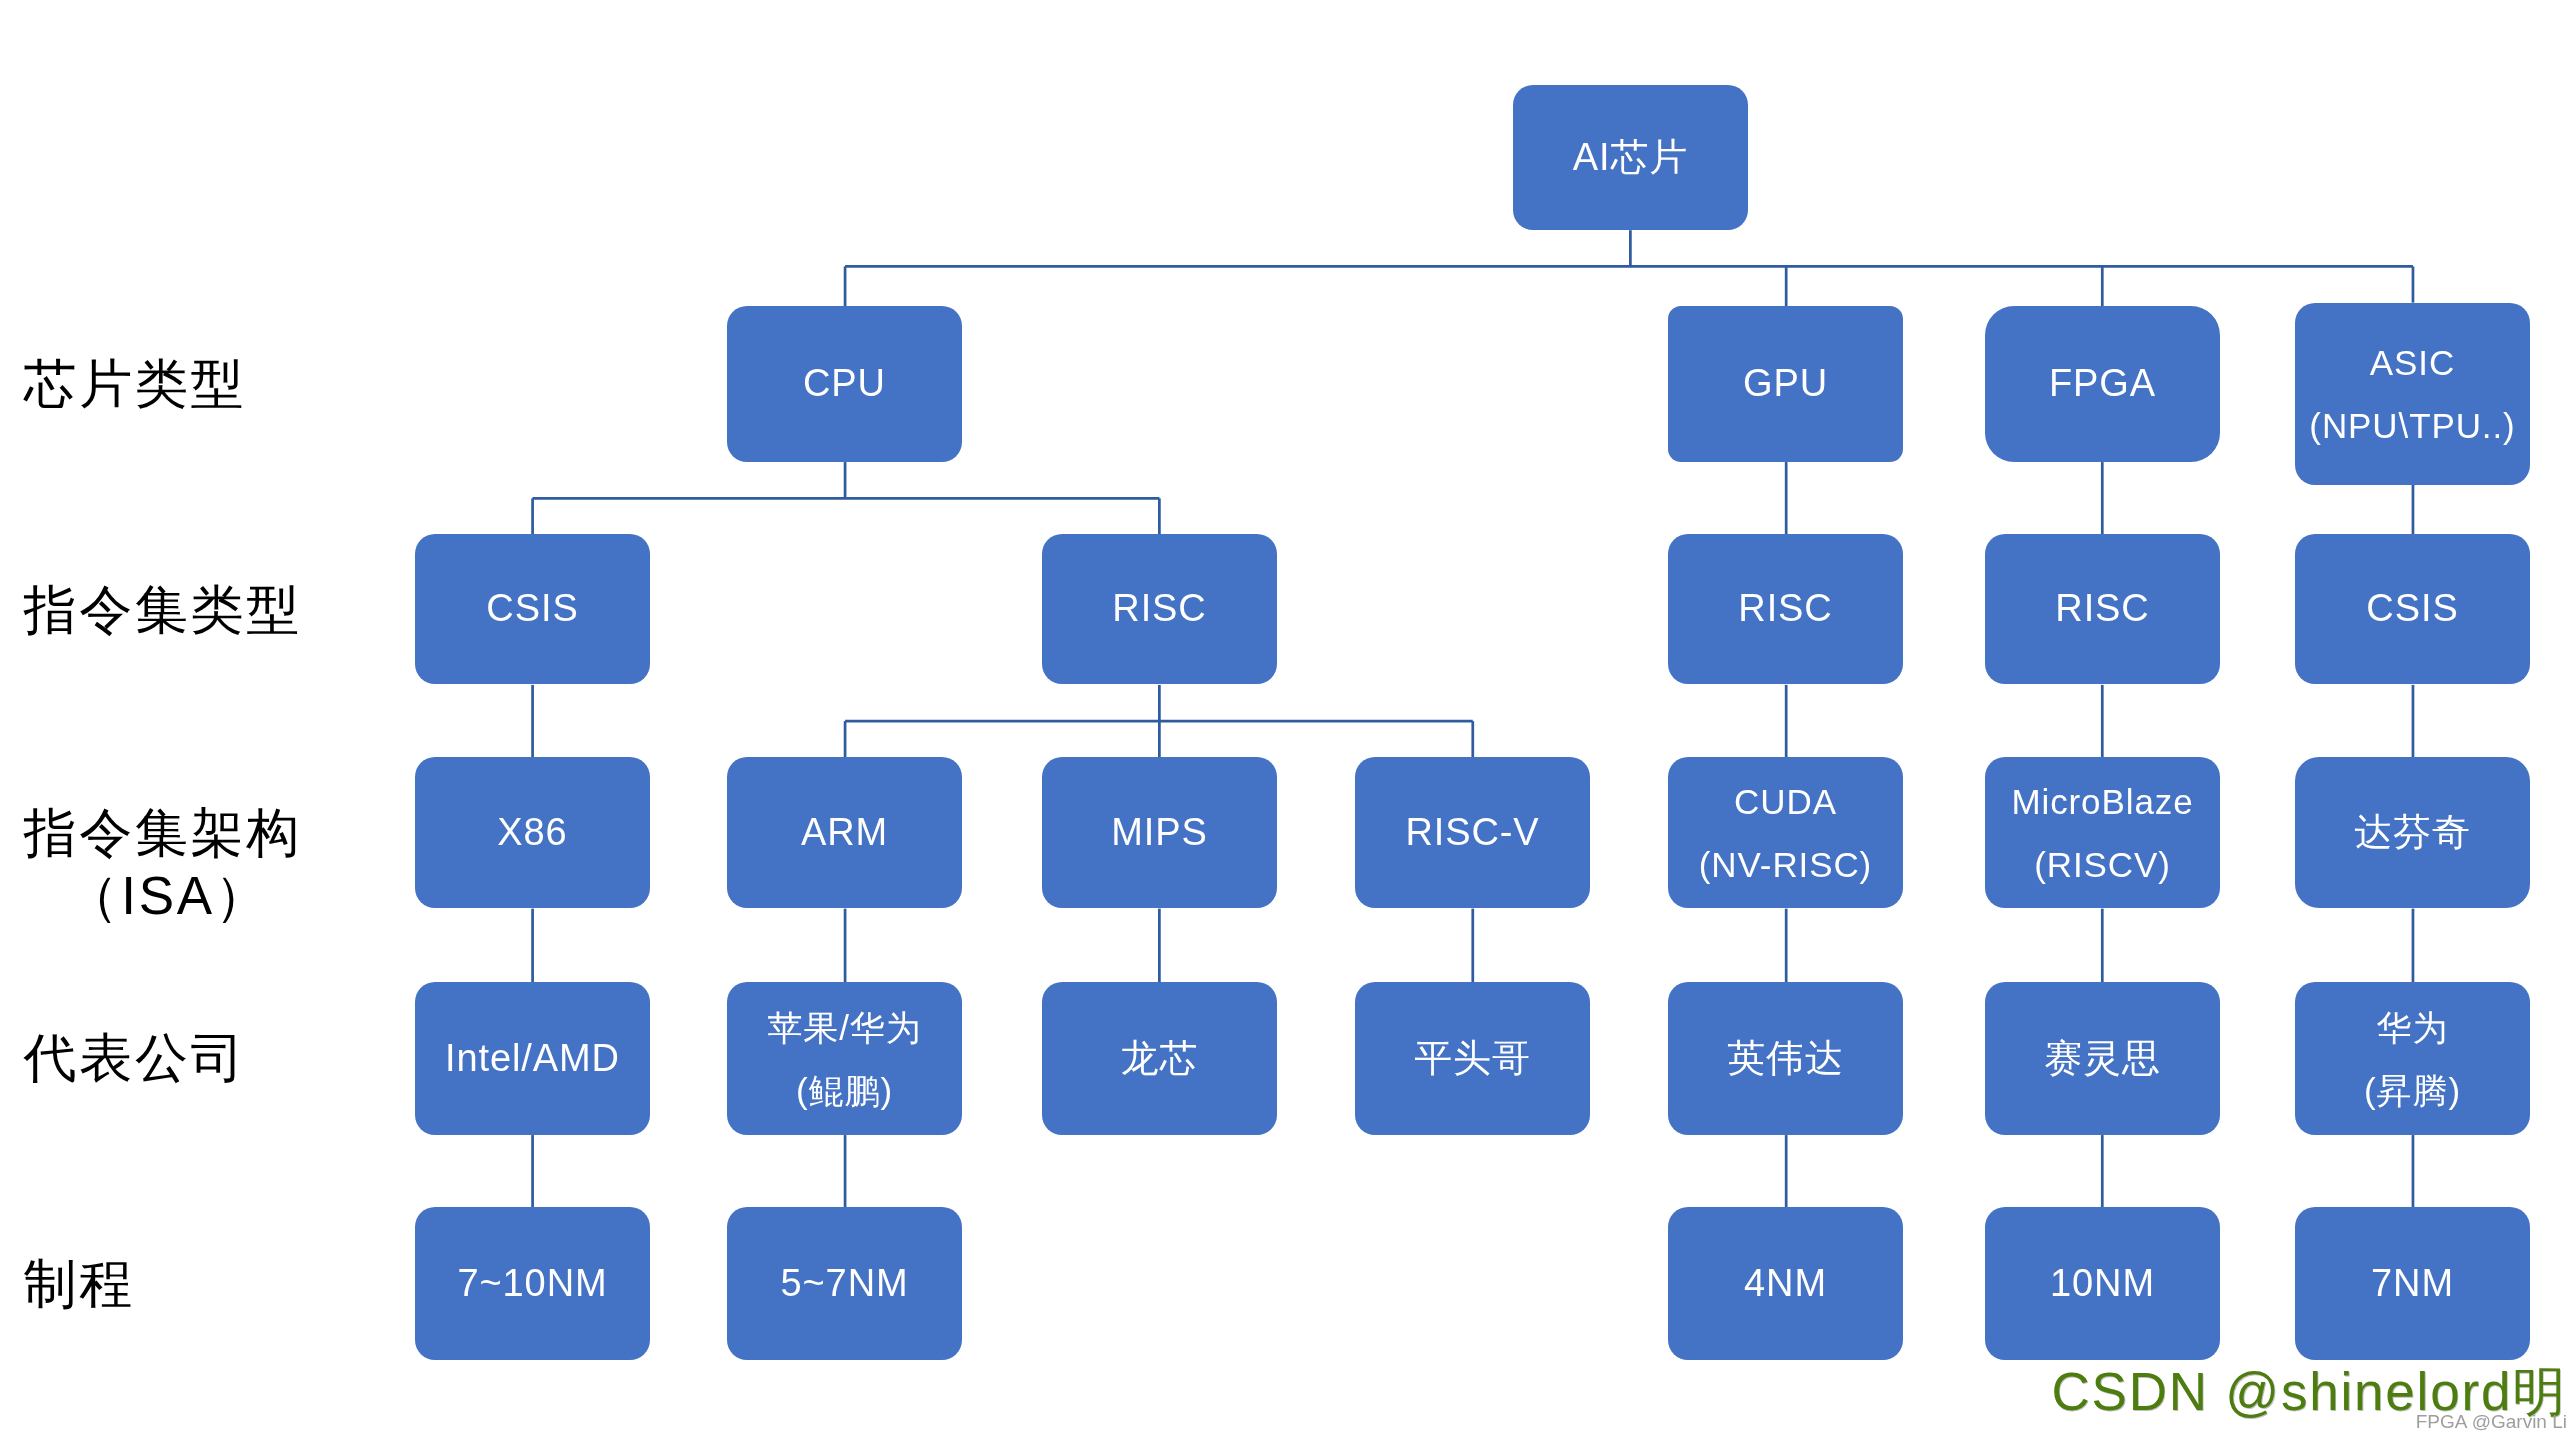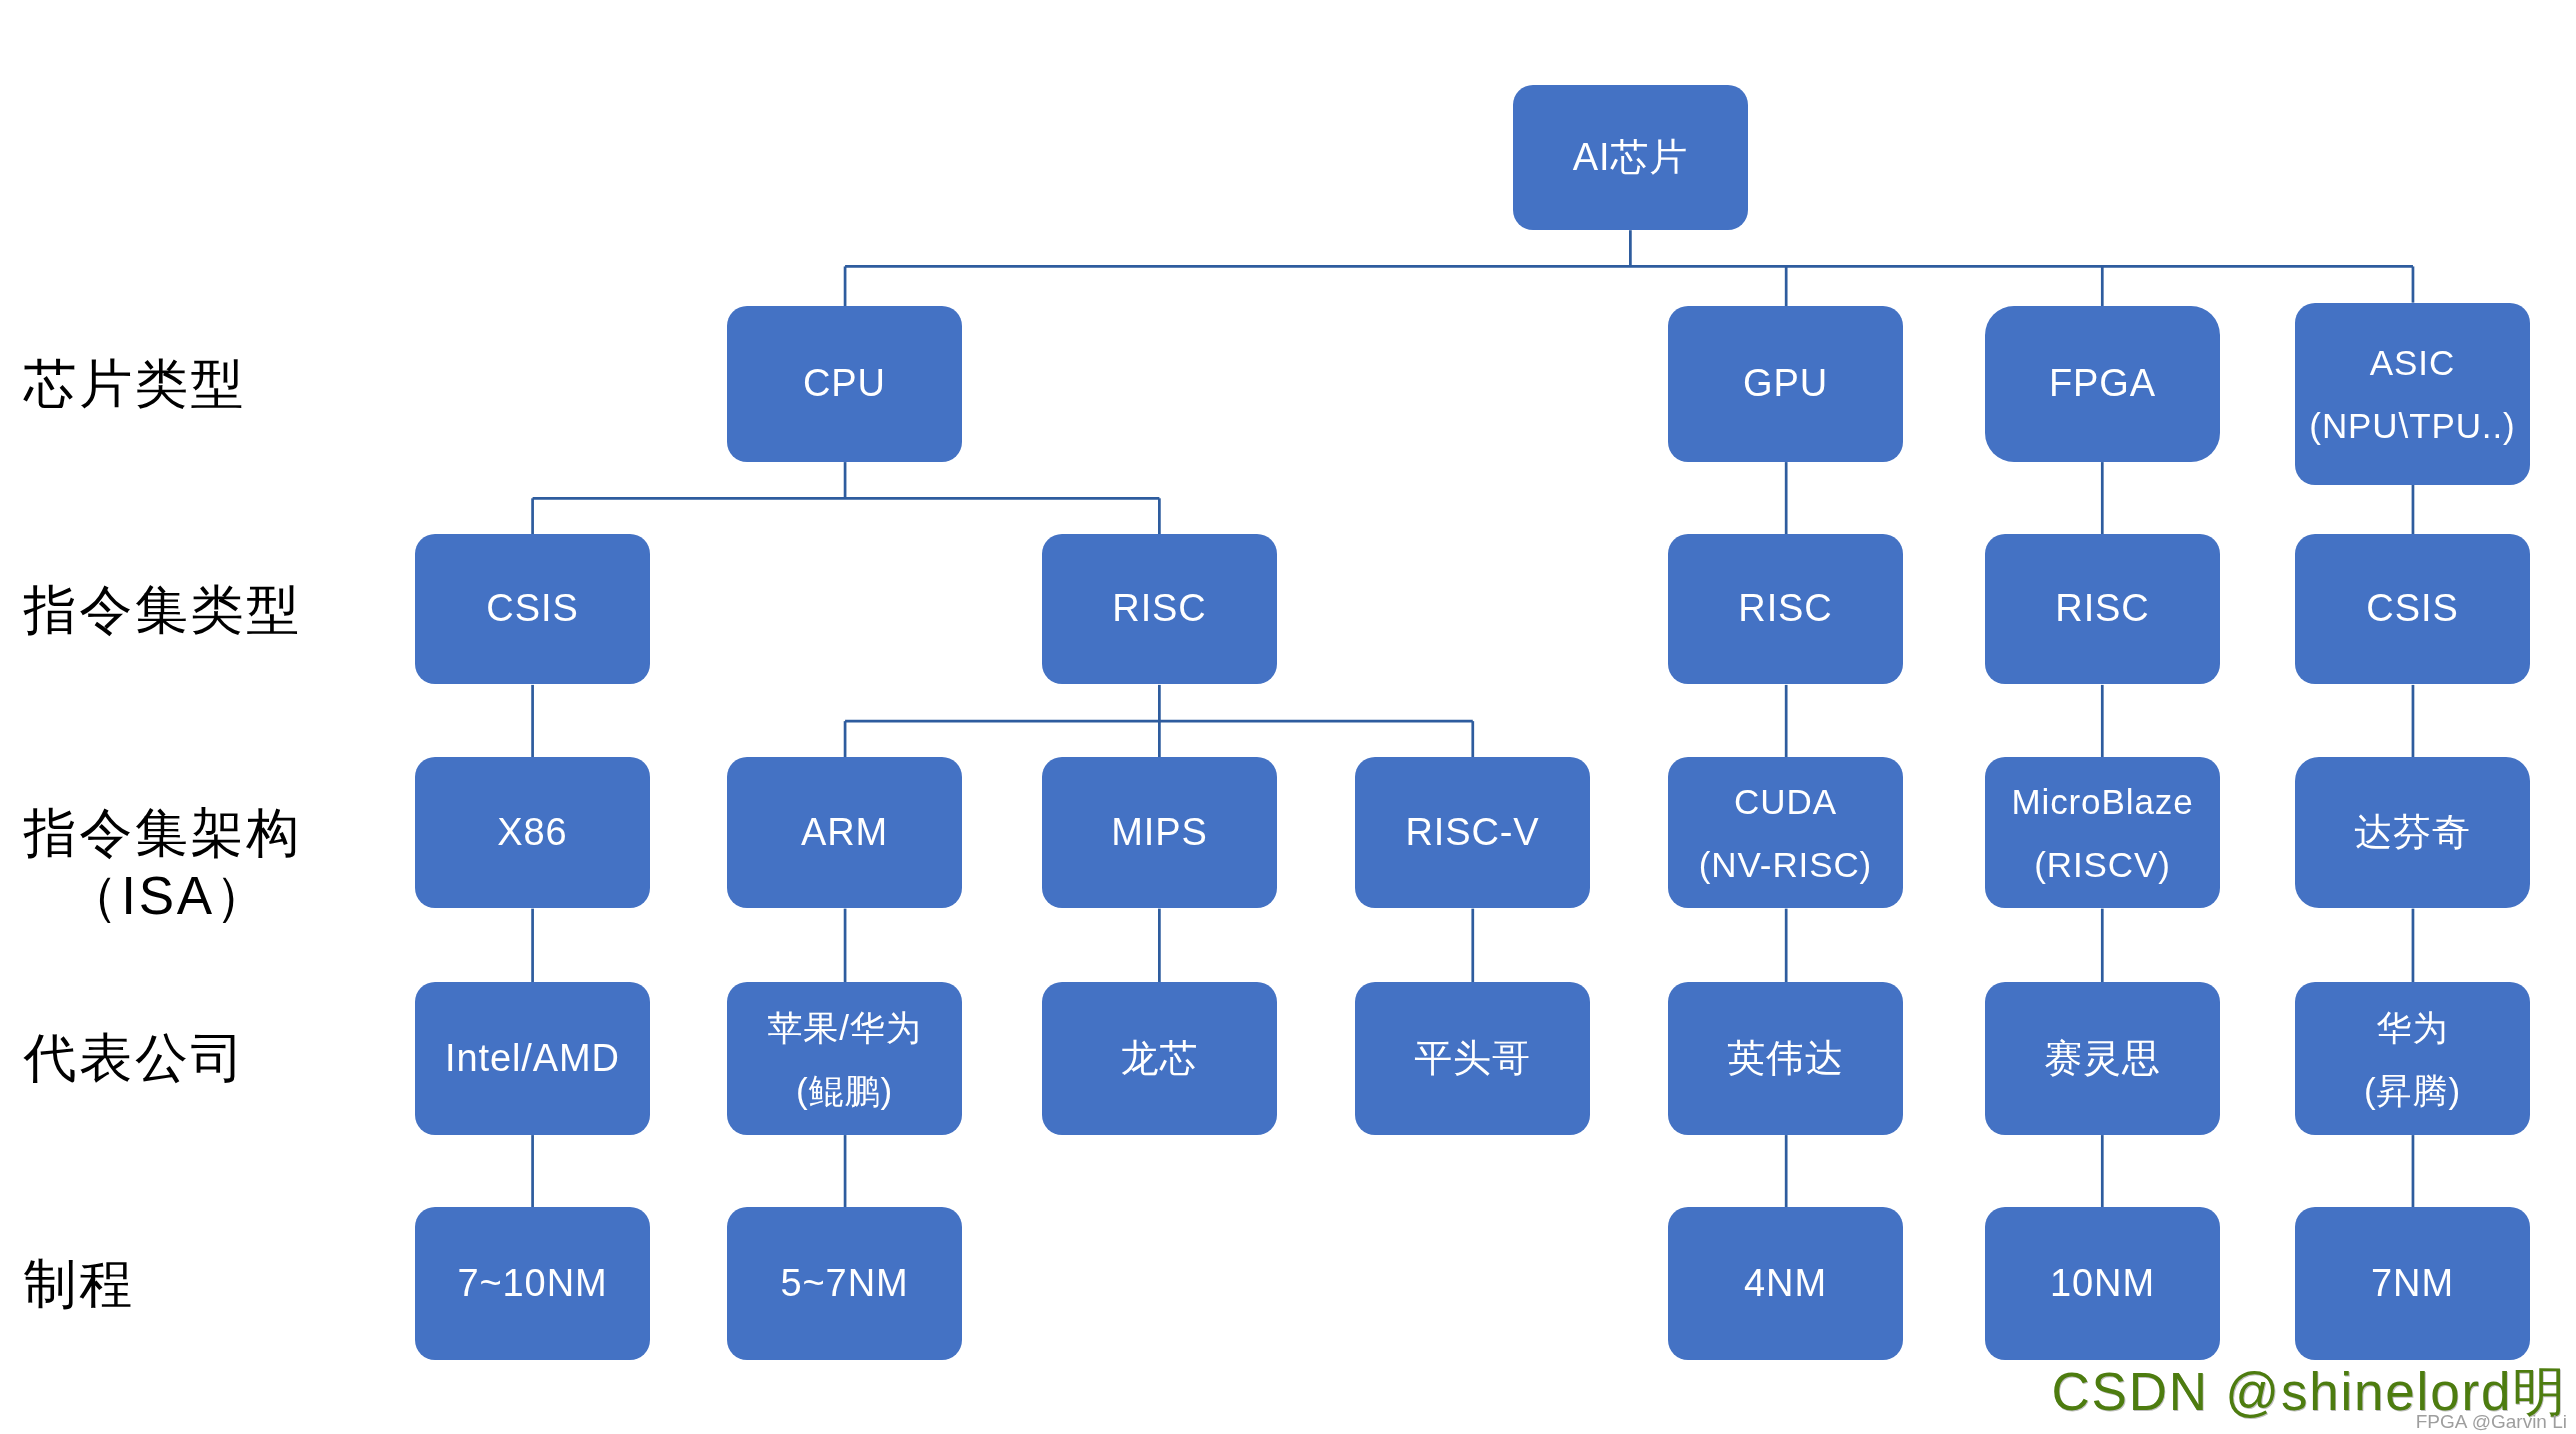--- a/index.html
+++ b/index.html
@@ -127,21 +127,21 @@
         <span class="line">制程</span>
       </div>
     </div>
   <div id="nodes">
       <div class="node single" style="left: 1513px; top: 85px; width: 235px; height: 145px; background: rgb(68, 114, 196); color: rgb(255, 255, 255);">
         <span class="line">AI芯片</span>
       </div>
       <div class="node single" style="left: 727px; top: 306px; width: 235px; height: 156px; background: rgb(68, 114, 196); color: rgb(255, 255, 255);">
         <span class="line">CPU</span>
       </div>
-      <div class="node single" style="left: 1668px; top: 306px; width: 235px; height: 156px; background: rgb(68, 114, 196); color: rgb(255, 255, 255);">
+      <div class="node single" style="left: 1668px; top: 306px; width: 235px; height: 156px; background: rgb(68, 114, 196); color: rgb(255, 255, 255); border-radius: 13px;">
         <span class="line">GPU</span>
       </div>
       <div class="node single" style="left: 1985px; top: 306px; width: 235px; height: 156px; background: rgb(68, 114, 196); color: rgb(255, 255, 255); border-radius: 29px;">
         <span class="line">FPGA</span>
       </div>
       <div class="node multi" style="left: 2295px; top: 303px; width: 235px; height: 182px; background: rgb(68, 114, 196); color: rgb(255, 255, 255);">
         <span class="line">ASIC</span>
         <span class="line">(NPU\TPU..)</span>
       </div>
       <div class="node single" style="left: 415px; top: 534px; width: 235px; height: 150px; background: rgb(68, 114, 196); color: rgb(255, 255, 255);">

